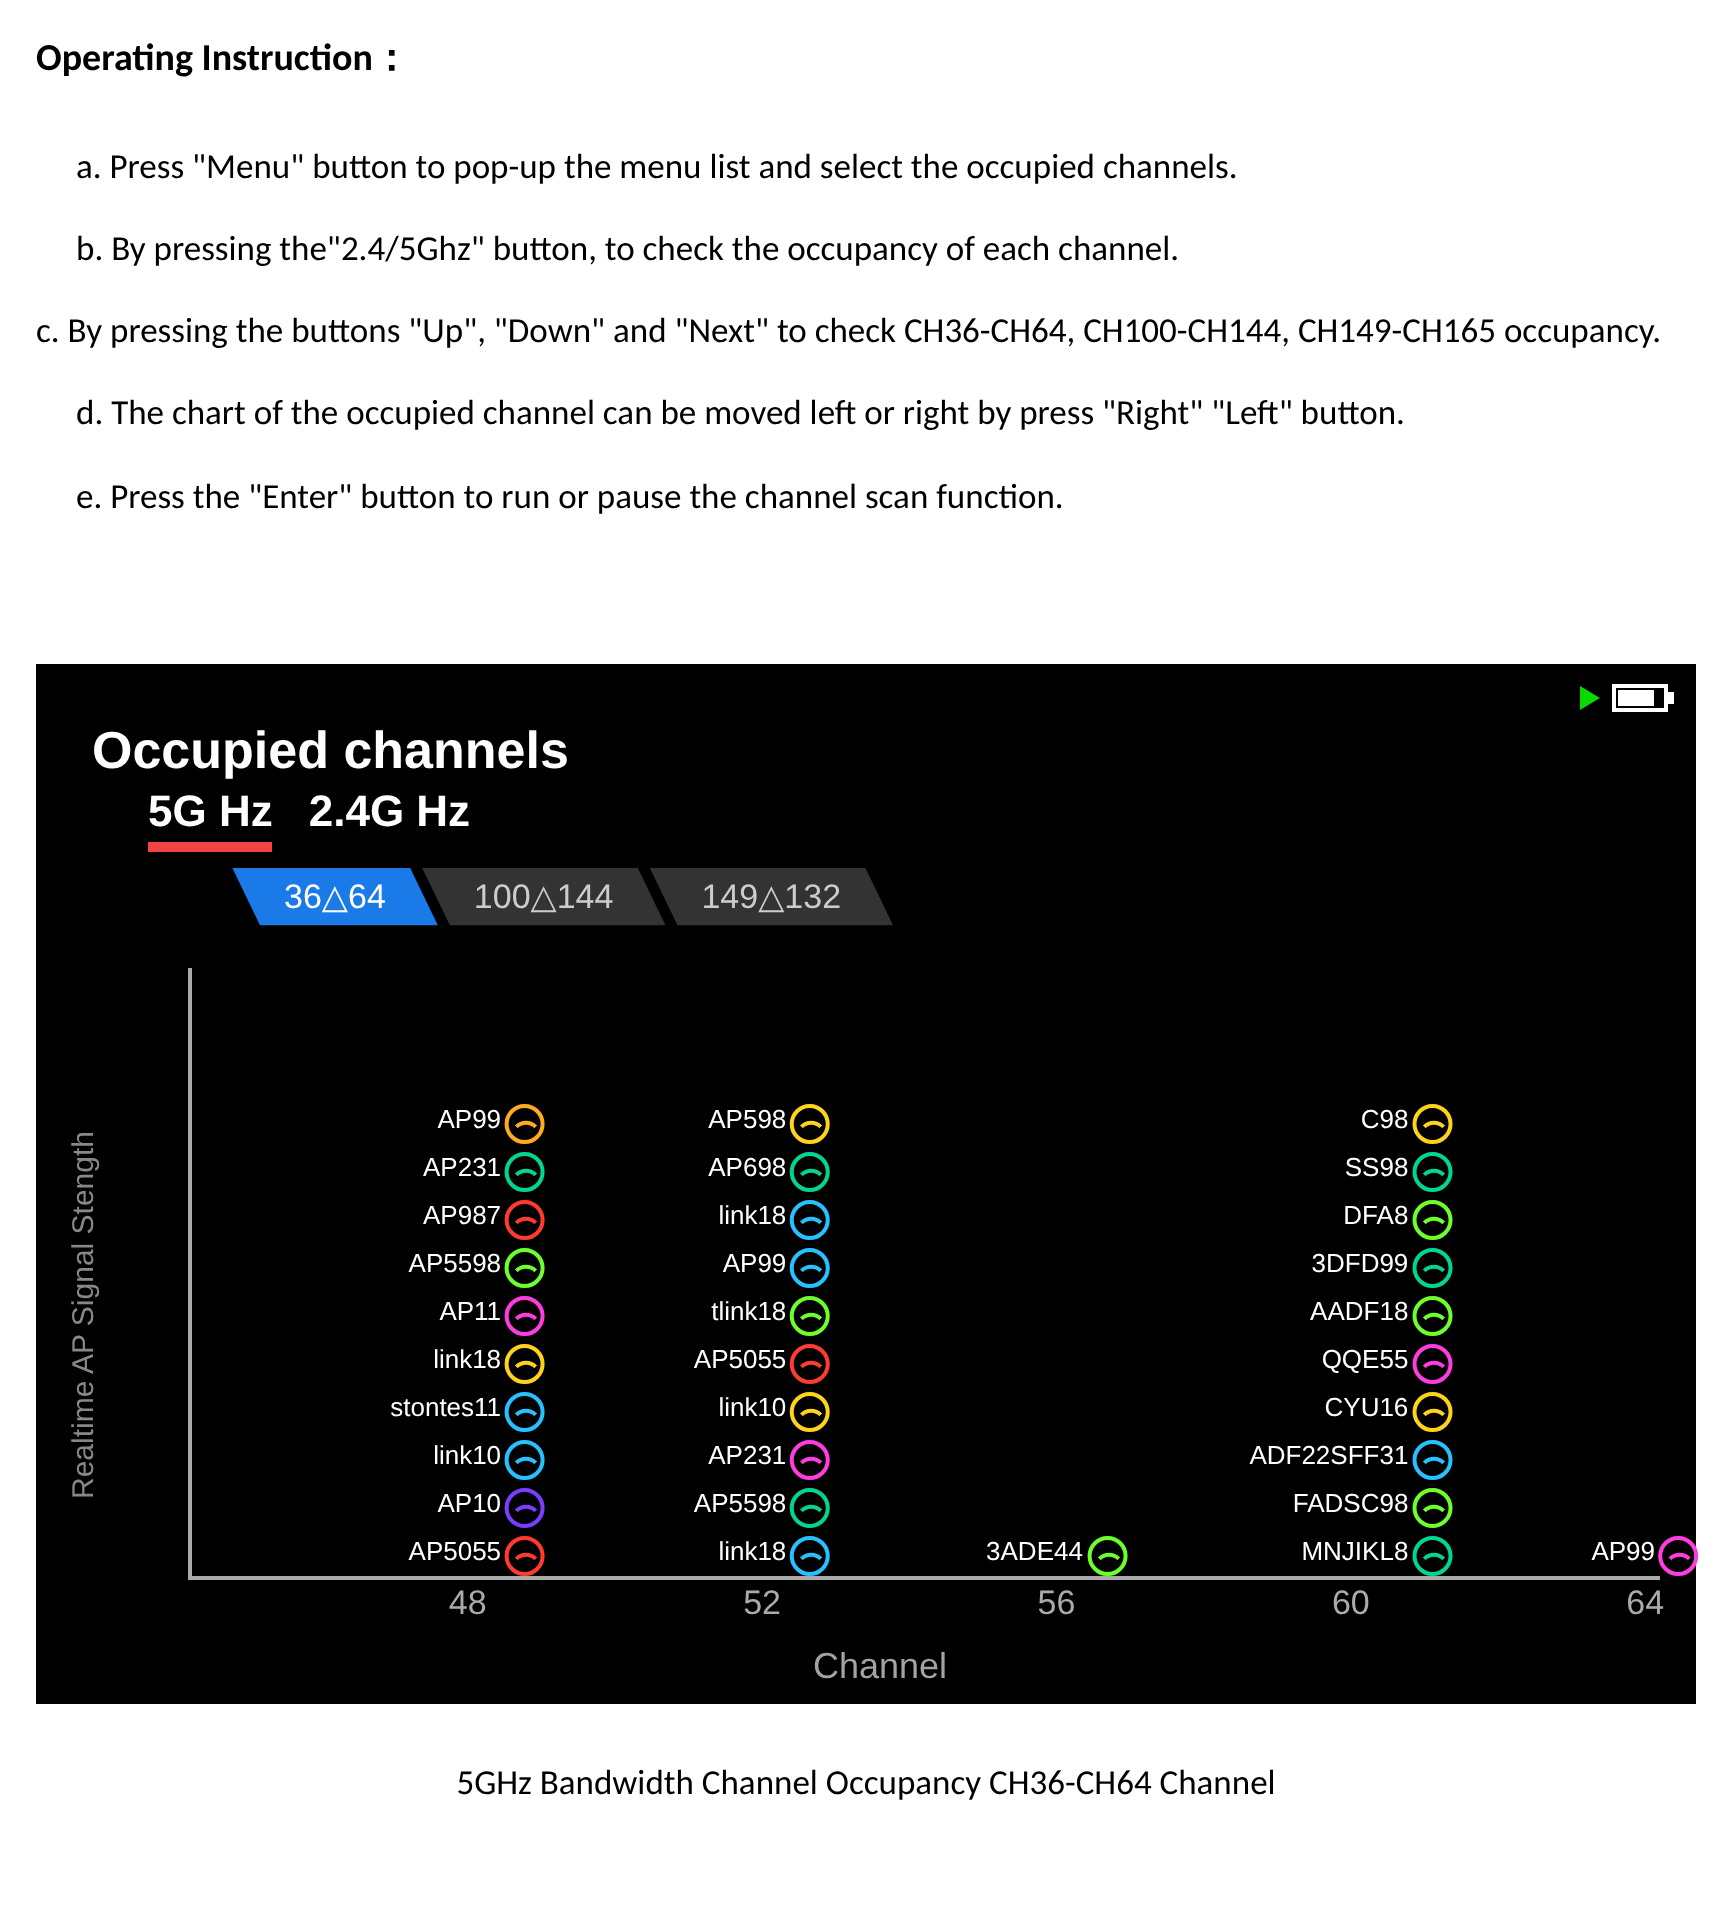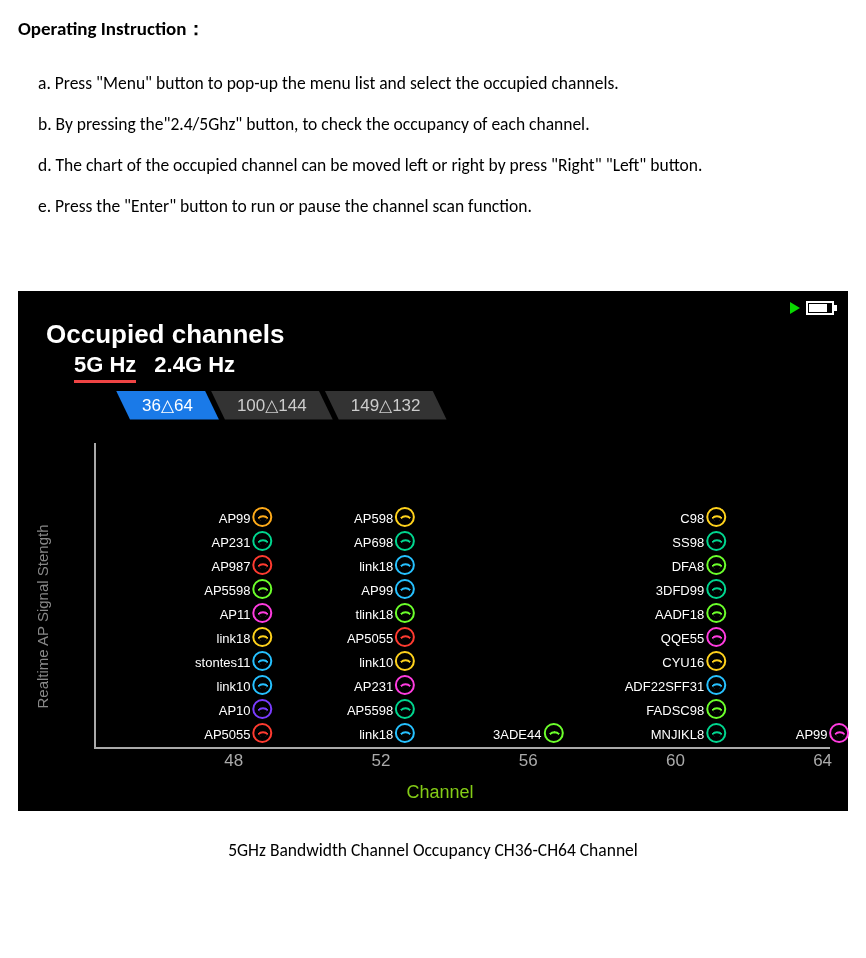--- a/index.html
+++ b/index.html
@@ -81,21 +81,21 @@
   }
   .band-tabs {
     display: flex;
     gap: 18px;
     margin-left: 38px;
     margin-top: 2px;
     font-size: 22px;
     font-weight: bold;
   }
   .band-tabs .tab { padding-bottom: 2px; }
-  .band-tabs .tab.active { border-bottom: 3px solid #ef4444; }
+  .band-tabs .tab.active { border-bottom: 5px solid #ef4444; }
   .range-tabs {
     display: flex;
     margin-left: 80px;
     margin-top: 8px;
     font-size: 17px;
   }
   .range-tab {
     padding: 4px 26px;
     background: #333;
     position: relative;
@@ -138,38 +138,38 @@
     left: 44px; right: 0; bottom: 0;
     height: 22px;
     color: #aaa;
     font-size: 17px;
   }
   .x-tick { position: absolute; transform: translateX(-50%); }
   .x-label {
     position: absolute;
     left: 50%; bottom: -30px;
     transform: translateX(-50%);
-    color: #84cc16;
+    color: #a3a3a3;
     font-size: 18px;
   }
   .stacks {
     position: absolute;
     left: 44px; right: 0; top: 0; bottom: 26px;
   }
   .stack {
     position: absolute;
     bottom: 0;
     transform: translateX(-50%);
     display: flex;
     flex-direction: column-reverse;
     align-items: flex-end;
   }
   .ap-row {
     display: flex;
-    align-items: flex-start;
+    align-items: flex-end;
     gap: 2px;
     font-size: 13px;
     line-height: 24px;
     height: 24px;
   }
   .wifi-dot {
     width: 20px; height: 20px;
     border-radius: 50%;
     border: 2px solid;
     display: flex;
@@ -193,20 +193,21 @@
 </style>
 </head>
 <body>
 
 <div class="doc">
   <h1 class="section-title">Operating Instruction：</h1>
 
   <ol class="instruction-list">
     <li>a. Press "Menu" button to pop-up the menu list and select the occupied channels.</li>
     <li>b. By pressing the"2.4/5Ghz" button, to check the occupancy of each channel.</li>
+    <li class="indent-neg" style="text-align:justify;">c. By pressing the buttons "Up", "Down" and "Next" to check CH36-CH64, CH100-CH144, CH149-CH165 occupancy.</li>
     <li>d. The chart of the occupied channel can be moved left or right by press "Right" "Left" button.</li>
     <li>e. Press the "Enter" button to run or pause the channel scan function.</li>
   </ol>
 
   <div class="screenshot-wrap">
     <div class="screenshot">
       <div class="status-bar">
         <div class="play-icon"></div>
         <div class="battery">
             <div class="battery-fill"></div>

